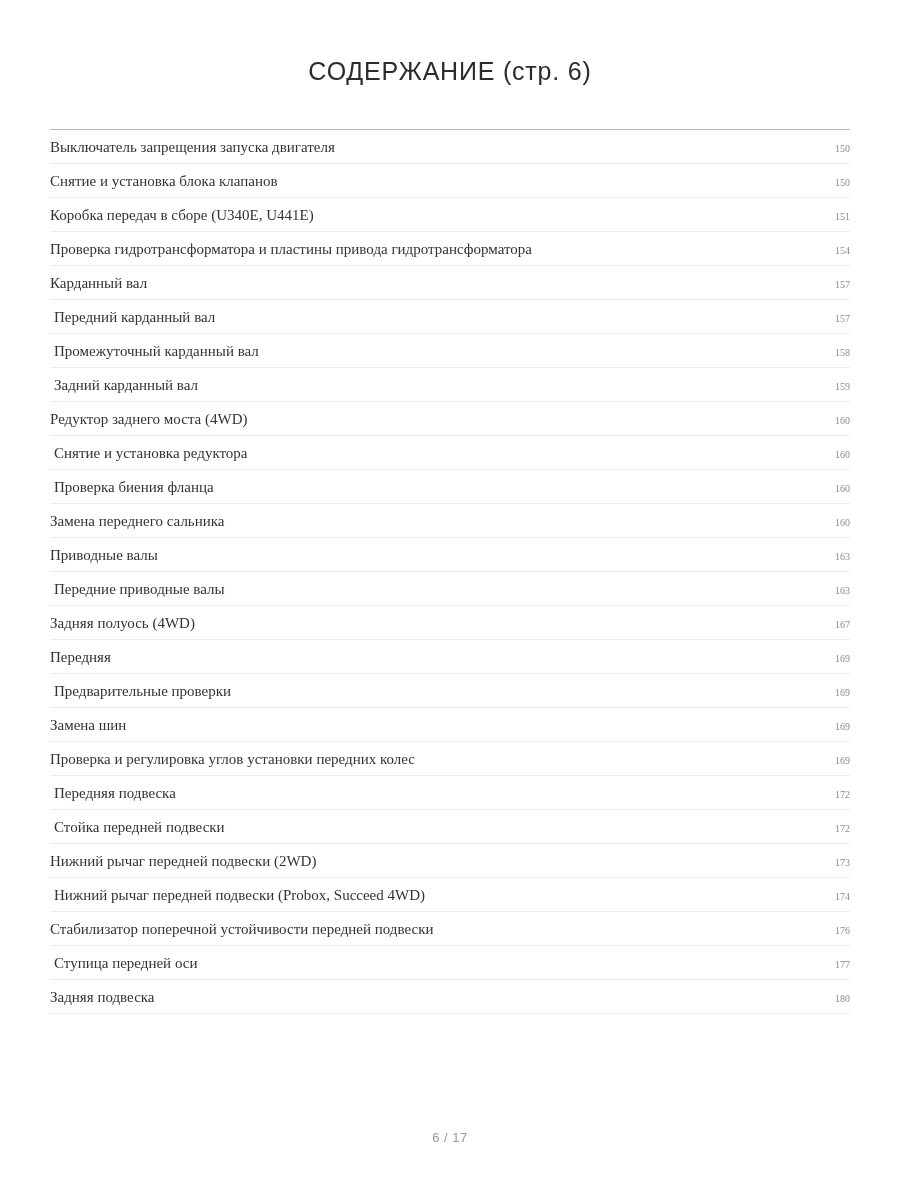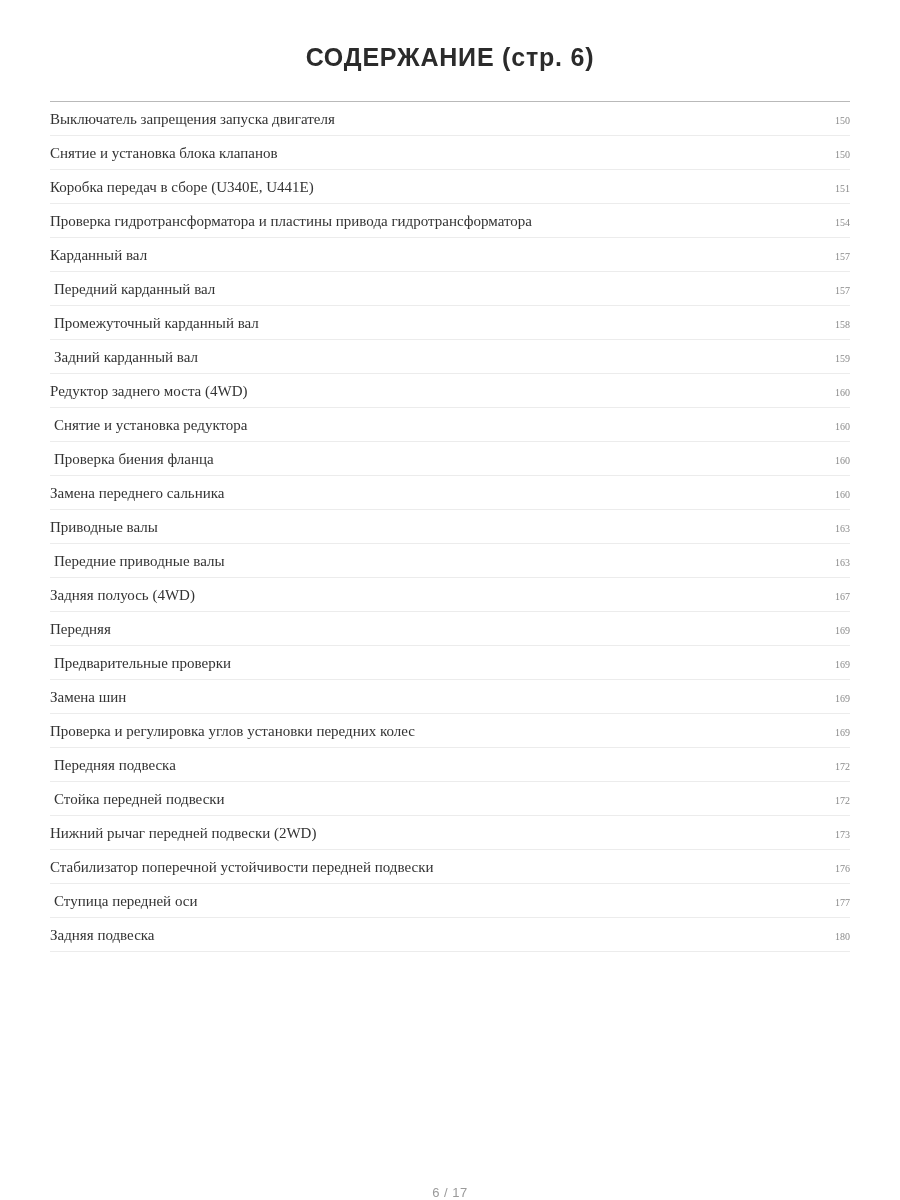--- a/index.html
+++ b/index.html
@@ -21,24 +21,24 @@
     width: 900px;
     height: 1200px;
     padding: 0;
     display: flex;
     flex-direction: column;
   }
 
   .toc-title {
     text-align: center;
     font-size: 25px;
-    font-weight: bold;
+    font-weight: normal;
     color: #2b2b2b;
     letter-spacing: 0.8px;
-    margin: 0;
+    margin: 14px;
     padding-top: 42px;
     padding-bottom: 0;
     line-height: 1.2;
   }
 
   .title-rule {
     height: 0;
     border-top: 1px solid #b9b9b9;
     margin: 29px 50px 0 50px;
   }
@@ -87,21 +87,21 @@
     padding-left: 18px;
   }
 
   .footer {
     position: absolute;
     left: 0;
     right: 0;
     bottom: 0;
     height: 70px;
     display: flex;
-    align-items: flex-end;
+    align-items: flex-start;
     justify-content: center;
   }
 
   .footer-text {
     font-size: 13px;
     color: #9a9a9a;
     letter-spacing: 0.5px;
   }
 </style>
 </head>
@@ -195,20 +195,24 @@
         <span class="toc-page">172</span>
       </li>
       <li class="toc-row lvl-2">
         <span class="toc-label">Стойка передней подвески</span>
         <span class="toc-page">172</span>
       </li>
       <li class="toc-row lvl-1">
         <span class="toc-label">Нижний рычаг передней подвески (2WD)</span>
         <span class="toc-page">173</span>
       </li>
+      <li class="toc-row lvl-2">
+        <span class="toc-label">Нижний рычаг передней подвески (Probox, Succeed 4WD)</span>
+        <span class="toc-page">174</span>
+      </li>
       <li class="toc-row lvl-1">
         <span class="toc-label">Стабилизатор поперечной устойчивости передней подвески</span>
         <span class="toc-page">176</span>
       </li>
       <li class="toc-row lvl-2">
         <span class="toc-label">Ступица передней оси</span>
         <span class="toc-page">177</span>
       </li>
       <li class="toc-row lvl-1">
         <span class="toc-label">Задняя подвеска</span>

